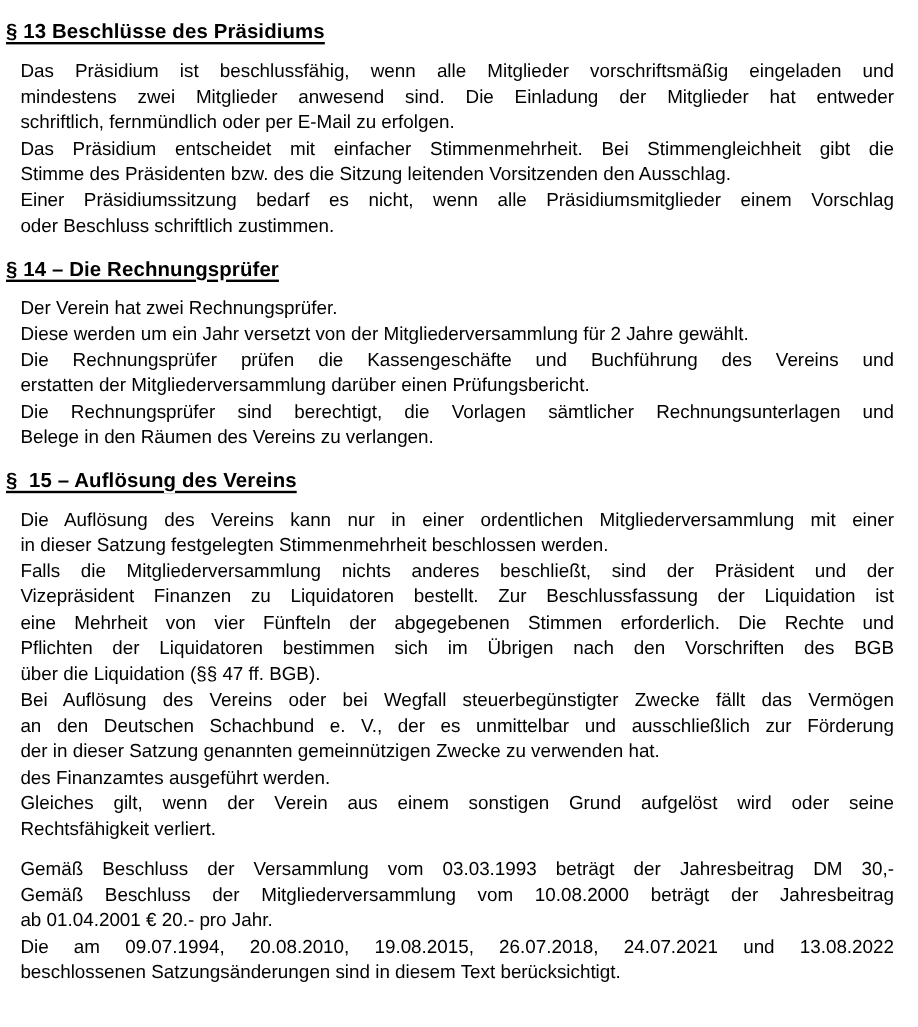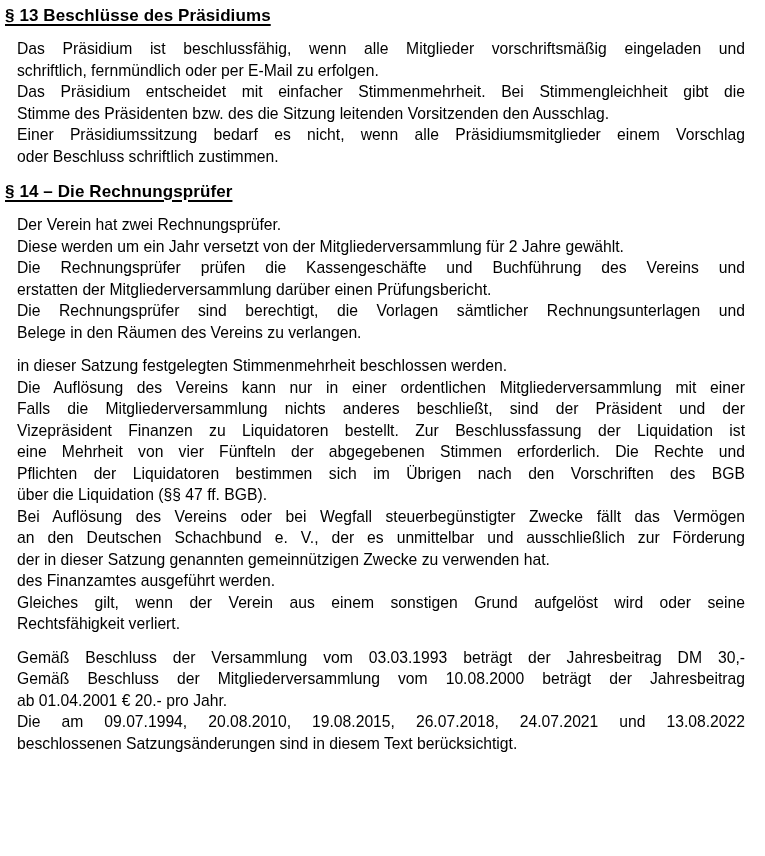--- a/index.html
+++ b/index.html
@@ -12,21 +12,21 @@
     height: 856px;
     overflow: hidden;
     color: #000000;
     font-family: "Liberation Sans", sans-serif;
     -webkit-font-smoothing: antialiased;
   }
   .page {
     box-sizing: border-box;
     width: 765px;
     height: 856px;
-    padding: 5px 8px 0 5px;
+    padding: 16px 8px 0 5px;
     background: #ffffff;
   }
   .heading {
     font-size: 17px;
     font-weight: bold;
     line-height: 21px;
     margin: 14px 0 12px 0;
     text-decoration: underline;
     text-decoration-thickness: 2px;
     text-underline-offset: 3px;
@@ -53,38 +53,40 @@
     text-justify: inter-word;
   }
 </style>
 </head>
 <body>
 
 <div class="page">
     <div class="heading">§ 13 Beschlüsse des Präsidiums</div>
     <div class="paragraph">
       <div class="line just">Das Präsidium ist beschlussfähig, wenn alle Mitglieder vorschriftsmäßig eingeladen und</div>
+      <div class="line just">mindestens zwei Mitglieder anwesend sind. Die Einladung der Mitglieder hat entweder</div>
       <div class="line">schriftlich, fernmündlich oder per E-Mail zu erfolgen.</div>
       <div class="line just">Das Präsidium entscheidet mit einfacher Stimmenmehrheit. Bei Stimmengleichheit gibt die</div>
       <div class="line">Stimme des Präsidenten bzw. des die Sitzung leitenden Vorsitzenden den Ausschlag.</div>
       <div class="line just">Einer Präsidiumssitzung bedarf es nicht, wenn alle Präsidiumsmitglieder einem Vorschlag</div>
       <div class="line">oder Beschluss schriftlich zustimmen.</div>
     </div>
     <div class="heading">§ 14 – Die Rechnungsprüfer</div>
     <div class="paragraph">
       <div class="line">Der Verein hat zwei Rechnungsprüfer.</div>
       <div class="line">Diese werden um ein Jahr versetzt von der Mitgliederversammlung für 2 Jahre gewählt.</div>
       <div class="line just">Die Rechnungsprüfer prüfen die Kassengeschäfte und Buchführung des Vereins und</div>
       <div class="line">erstatten der Mitgliederversammlung darüber einen Prüfungsbericht.</div>
       <div class="line just">Die Rechnungsprüfer sind berechtigt, die Vorlagen sämtlicher Rechnungsunterlagen und</div>
       <div class="line">Belege in den Räumen des Vereins zu verlangen.</div>
     </div>
+    <div class="heading">§  15 – Auflösung des Vereins</div>
     <div class="paragraph">
+      <div class="line just">Die Auflösung des Vereins kann nur in einer ordentlichen Mitgliederversammlung mit einer</div>
       <div class="line">in dieser Satzung festgelegten Stimmenmehrheit beschlossen werden.</div>
-      <div class="line just">Die Auflösung des Vereins kann nur in einer ordentlichen Mitgliederversammlung mit einer</div>
       <div class="line just">Falls die Mitgliederversammlung nichts anderes beschließt, sind der Präsident und der</div>
       <div class="line just">Vizepräsident Finanzen zu Liquidatoren bestellt. Zur Beschlussfassung der Liquidation ist</div>
       <div class="line just">eine Mehrheit von vier Fünfteln der abgegebenen Stimmen erforderlich. Die Rechte und</div>
       <div class="line just">Pflichten der Liquidatoren bestimmen sich im Übrigen nach den Vorschriften des BGB</div>
       <div class="line">über die Liquidation (§§ 47 ff. BGB).</div>
       <div class="line just">Bei Auflösung des Vereins oder bei Wegfall steuerbegünstigter Zwecke fällt das Vermögen</div>
       <div class="line just">an den Deutschen Schachbund e. V., der es unmittelbar und ausschließlich zur Förderung</div>
       <div class="line">der in dieser Satzung genannten gemeinnützigen Zwecke zu verwenden hat.</div>
       <div class="line">des Finanzamtes ausgeführt werden.</div>
       <div class="line just">Gleiches gilt, wenn der Verein aus einem sonstigen Grund aufgelöst wird oder seine</div>

